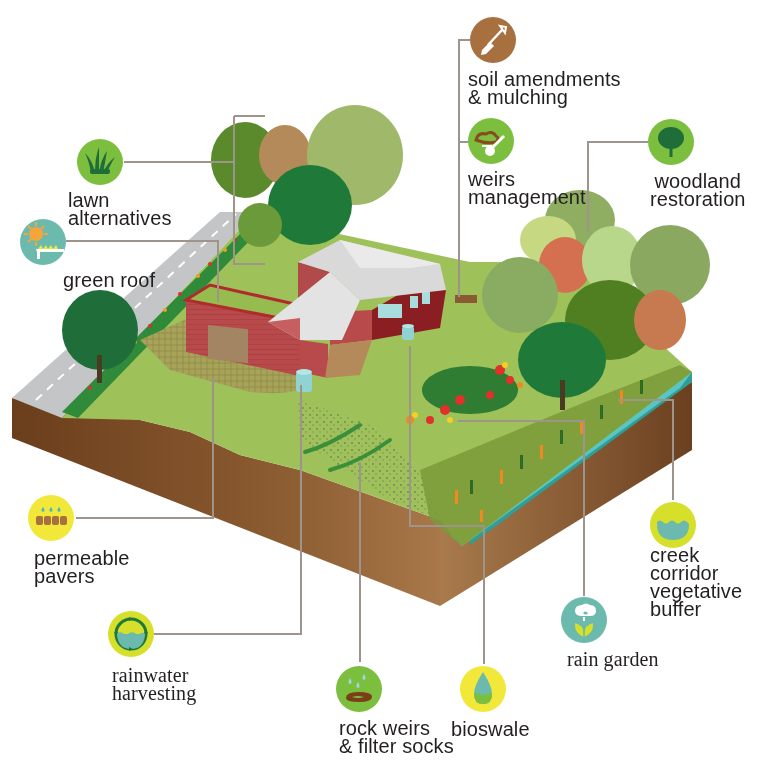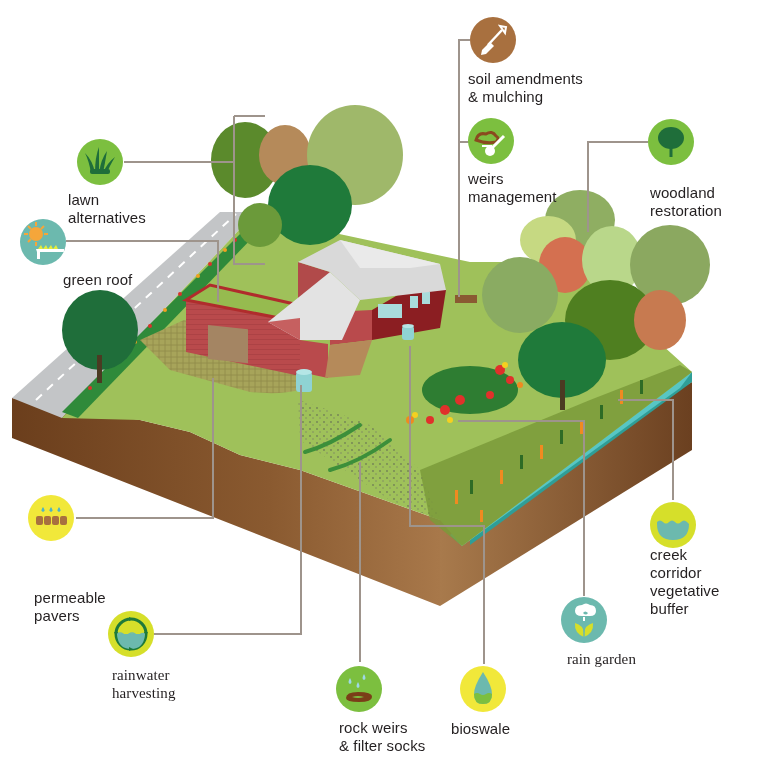--- a/index.html
+++ b/index.html
@@ -1,19 +1,19 @@
 <!DOCTYPE html>
 <html><head>
 <meta charset="utf-8">
 <style>
   html, body { margin: 0; padding: 0; background: #ffffff; }
   body { width: 768px; height: 771px; position: relative; overflow: hidden;
          font-family: "Liberation Sans", "DejaVu Sans", sans-serif; color: #231f20; }
   #scene { position: absolute; left: 0; top: 0; width: 768px; height: 771px; }
-  .label { position: absolute; font-size: 15px; line-height: 18px; color: #231f20;
+  .label { position: absolute; font-size: 20px; line-height: 18px; color: #231f20;
            white-space: pre-line; letter-spacing: 0.1px; }
   .icon { position: absolute; width: 46px; height: 46px; border-radius: 50%; overflow: hidden; }
   .icon svg { width: 46px; height: 46px; display: block; }
 </style>
 </head>
 <body>
 
 <svg id="scene" viewBox="0 0 768 771" xmlns="http://www.w3.org/2000/svg">
   <defs>
     <linearGradient id="soilG" x1="0" y1="0" x2="1" y2="0">
@@ -229,21 +229,21 @@
 </div>
 <div class="label" style="left:468px;top:170px;">weirs
 management</div>
 
 <div class="icon" style="left:648px;top:119px;background:#7cbf3f;">
   <svg viewBox="0 0 46 46">
     <ellipse cx="23" cy="19" rx="13" ry="11" fill="#1f6e3a"></ellipse>
     <rect x="21.5" y="26" width="3" height="12" fill="#1f6e3a"></rect>
   </svg>
 </div>
-<div class="label" style="left:650px;top:184px;">woodland
+<div class="label" style="left:650px;top:172px;text-align:center;">woodland
 restoration</div>
 
 <div class="icon" style="left:77px;top:139px;background:#7cbf3f;">
   <svg viewBox="0 0 46 46">
     <g fill="#1f6e3a">
       <path d="M14 34 Q12 22 8 14 Q16 22 18 34 Z"></path>
       <path d="M18 34 Q18 18 22 8 Q22 22 22 34 Z"></path>
       <path d="M22 34 Q24 20 30 12 Q28 24 26 34 Z"></path>
       <path d="M26 34 Q30 24 38 18 Q32 28 30 34 Z"></path>
       <rect x="13" y="30" width="20" height="5" rx="2"></rect>
@@ -273,21 +273,21 @@
       <path d="M31 12 q-3 4 0 5 q3 -1 0 -5z"></path>
     </g>
     <g fill="#a8703f">
       <rect x="8" y="21" width="7" height="9" rx="2"></rect>
       <rect x="16" y="21" width="7" height="9" rx="2"></rect>
       <rect x="24" y="21" width="7" height="9" rx="2"></rect>
       <rect x="32" y="21" width="7" height="9" rx="2"></rect>
     </g>
   </svg>
 </div>
-<div class="label" style="left:34px;top:549px;margin-top:40px;">permeable
+<div class="label" style="left:34px;top:549px;">permeable
 pavers</div>
 
 <div class="icon" style="left:108px;top:611px;background:#d6df2a;">
   <svg viewBox="0 0 46 46">
     <circle cx="23" cy="23" r="15" fill="none" stroke="#1f7a3a" stroke-width="3"></circle>
     <path d="M9 23 Q10 38 23 38 Q36 38 37 23 Z" fill="#6cb9ae"></path>
     <path d="M9 23 q3 -2 6 0 q3 2 6 0 q3 -2 6 0 q3 2 6 0 q2 -1 4 0" fill="none" stroke="#6cb9ae" stroke-width="1.5"></path>
     <path d="M21 6 l4 2 l-4 2 z M21 36 l4 2 l-4 2 z M6 21 l2 4 l2 -4 z M36 21 l2 4 l2 -4 z" fill="#1f7a3a"></path>
   </svg>
 </div>

